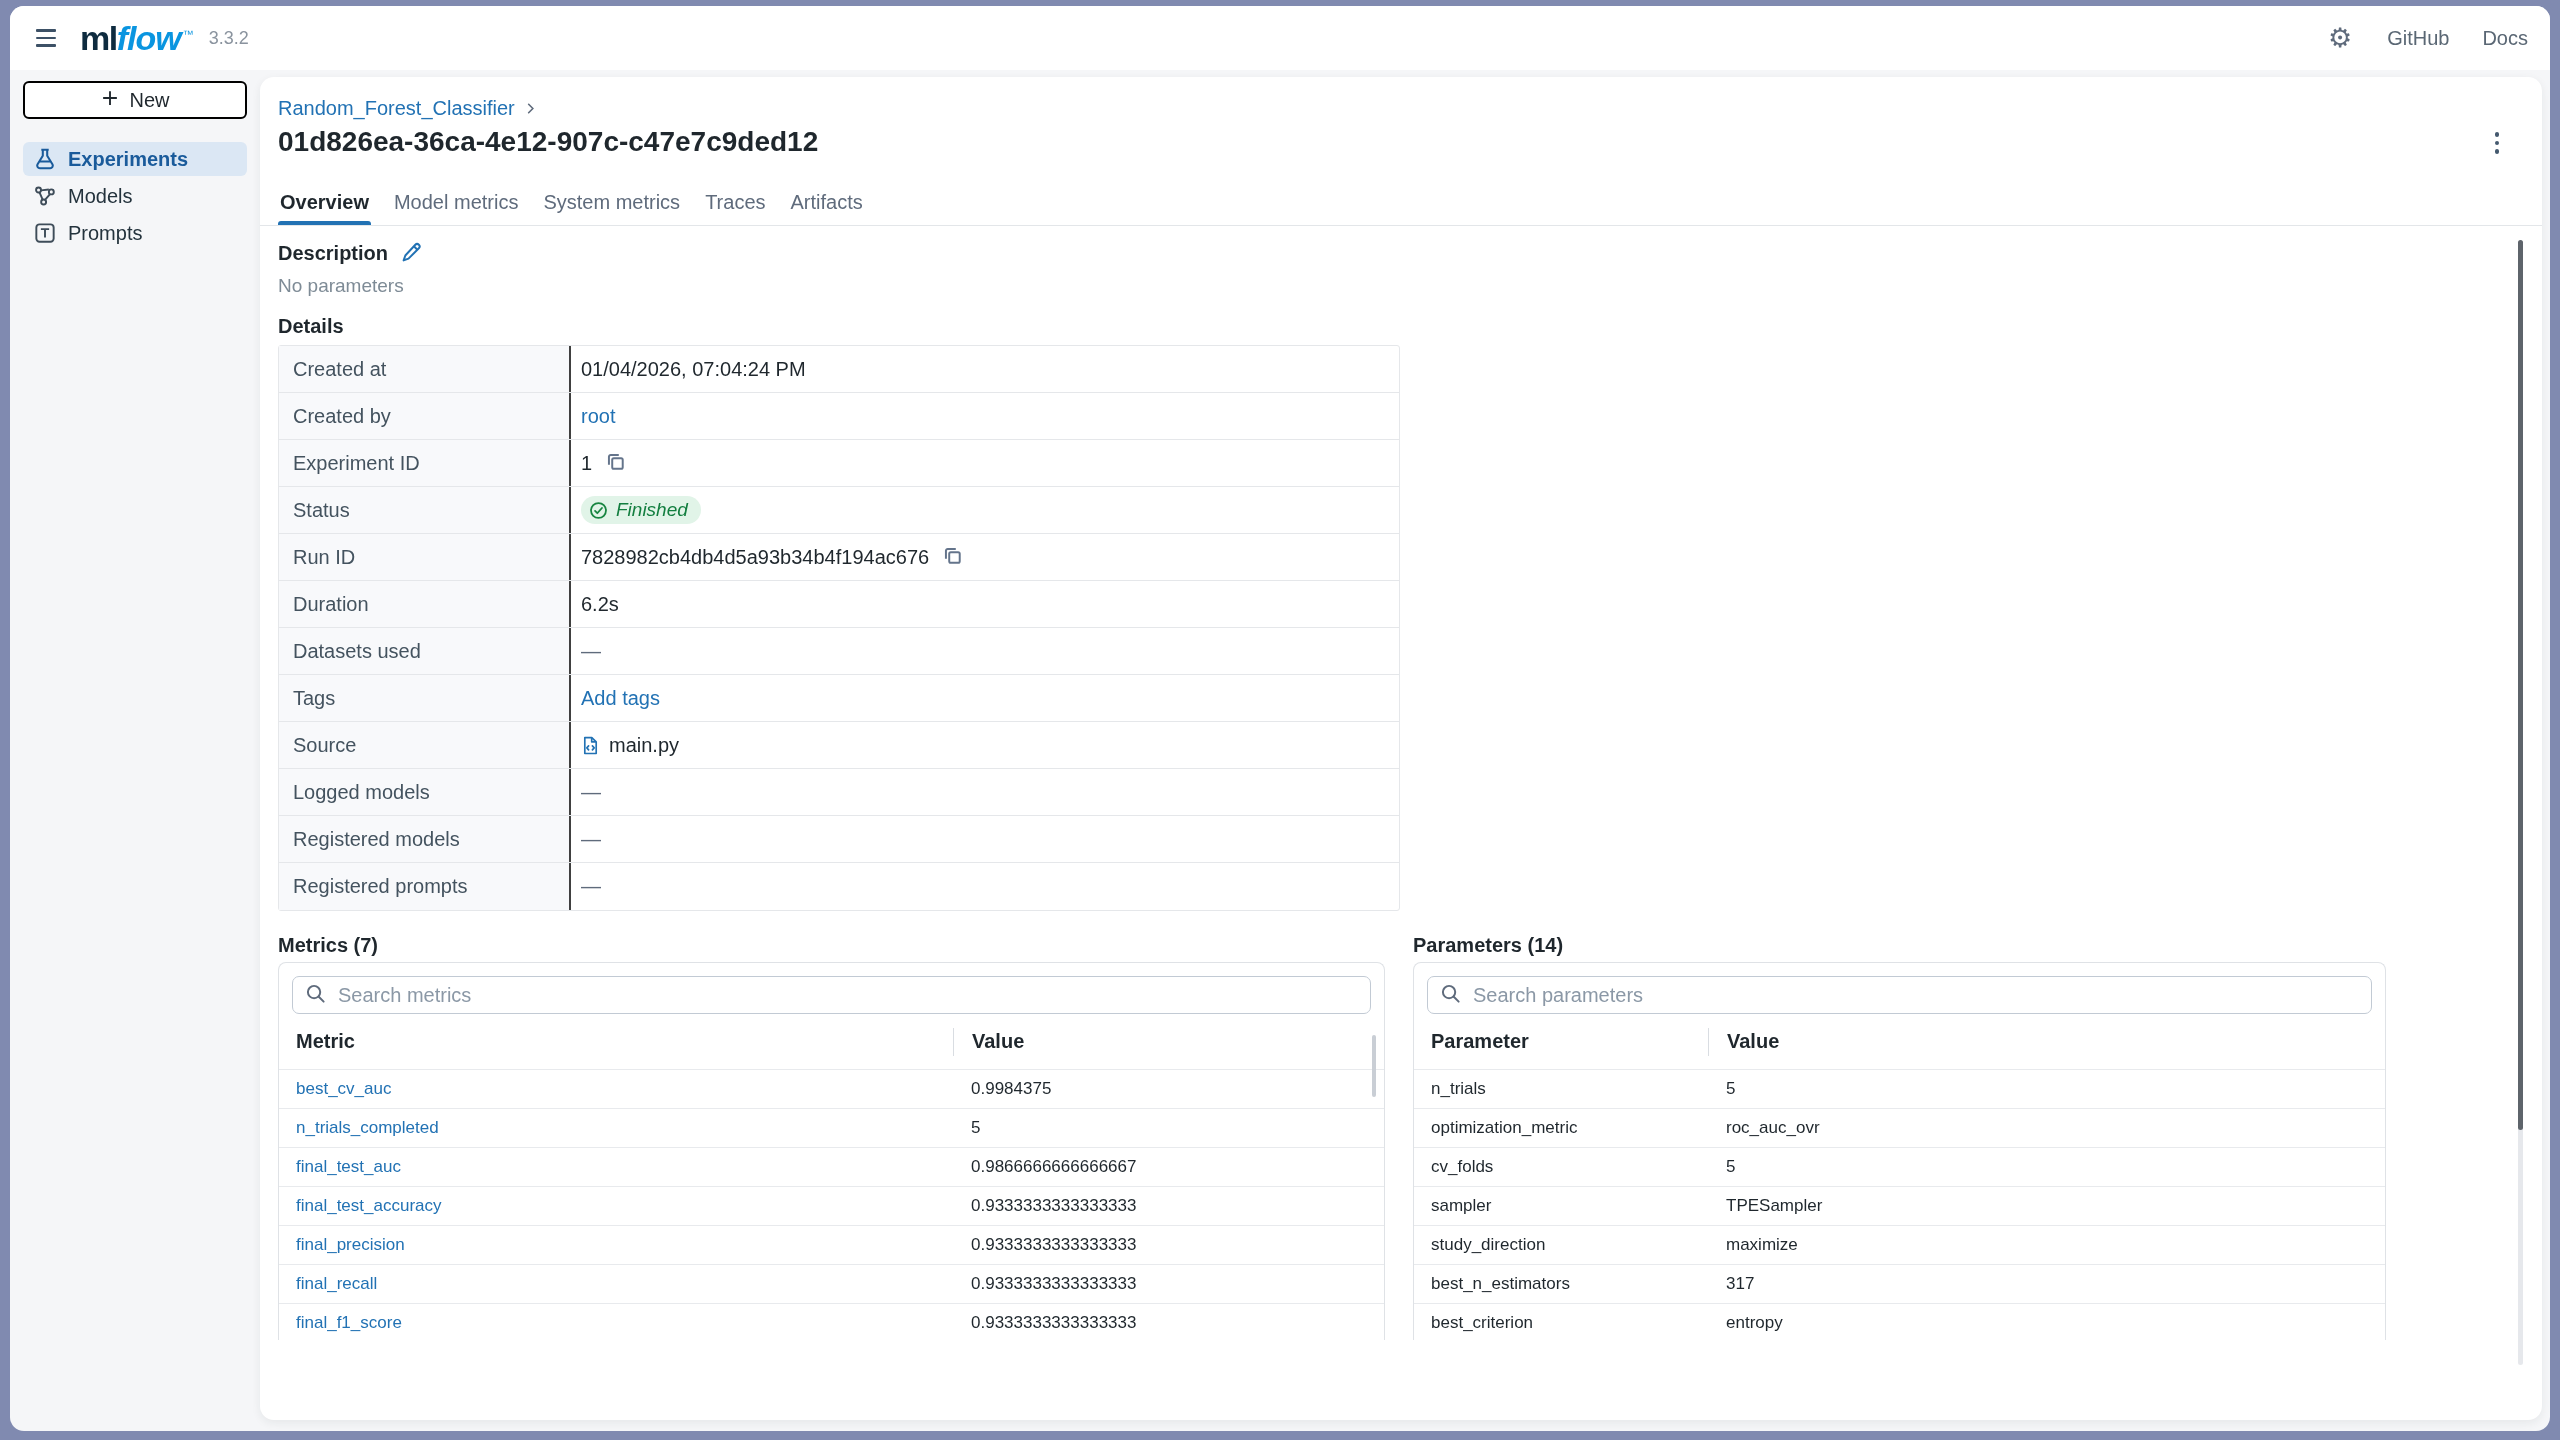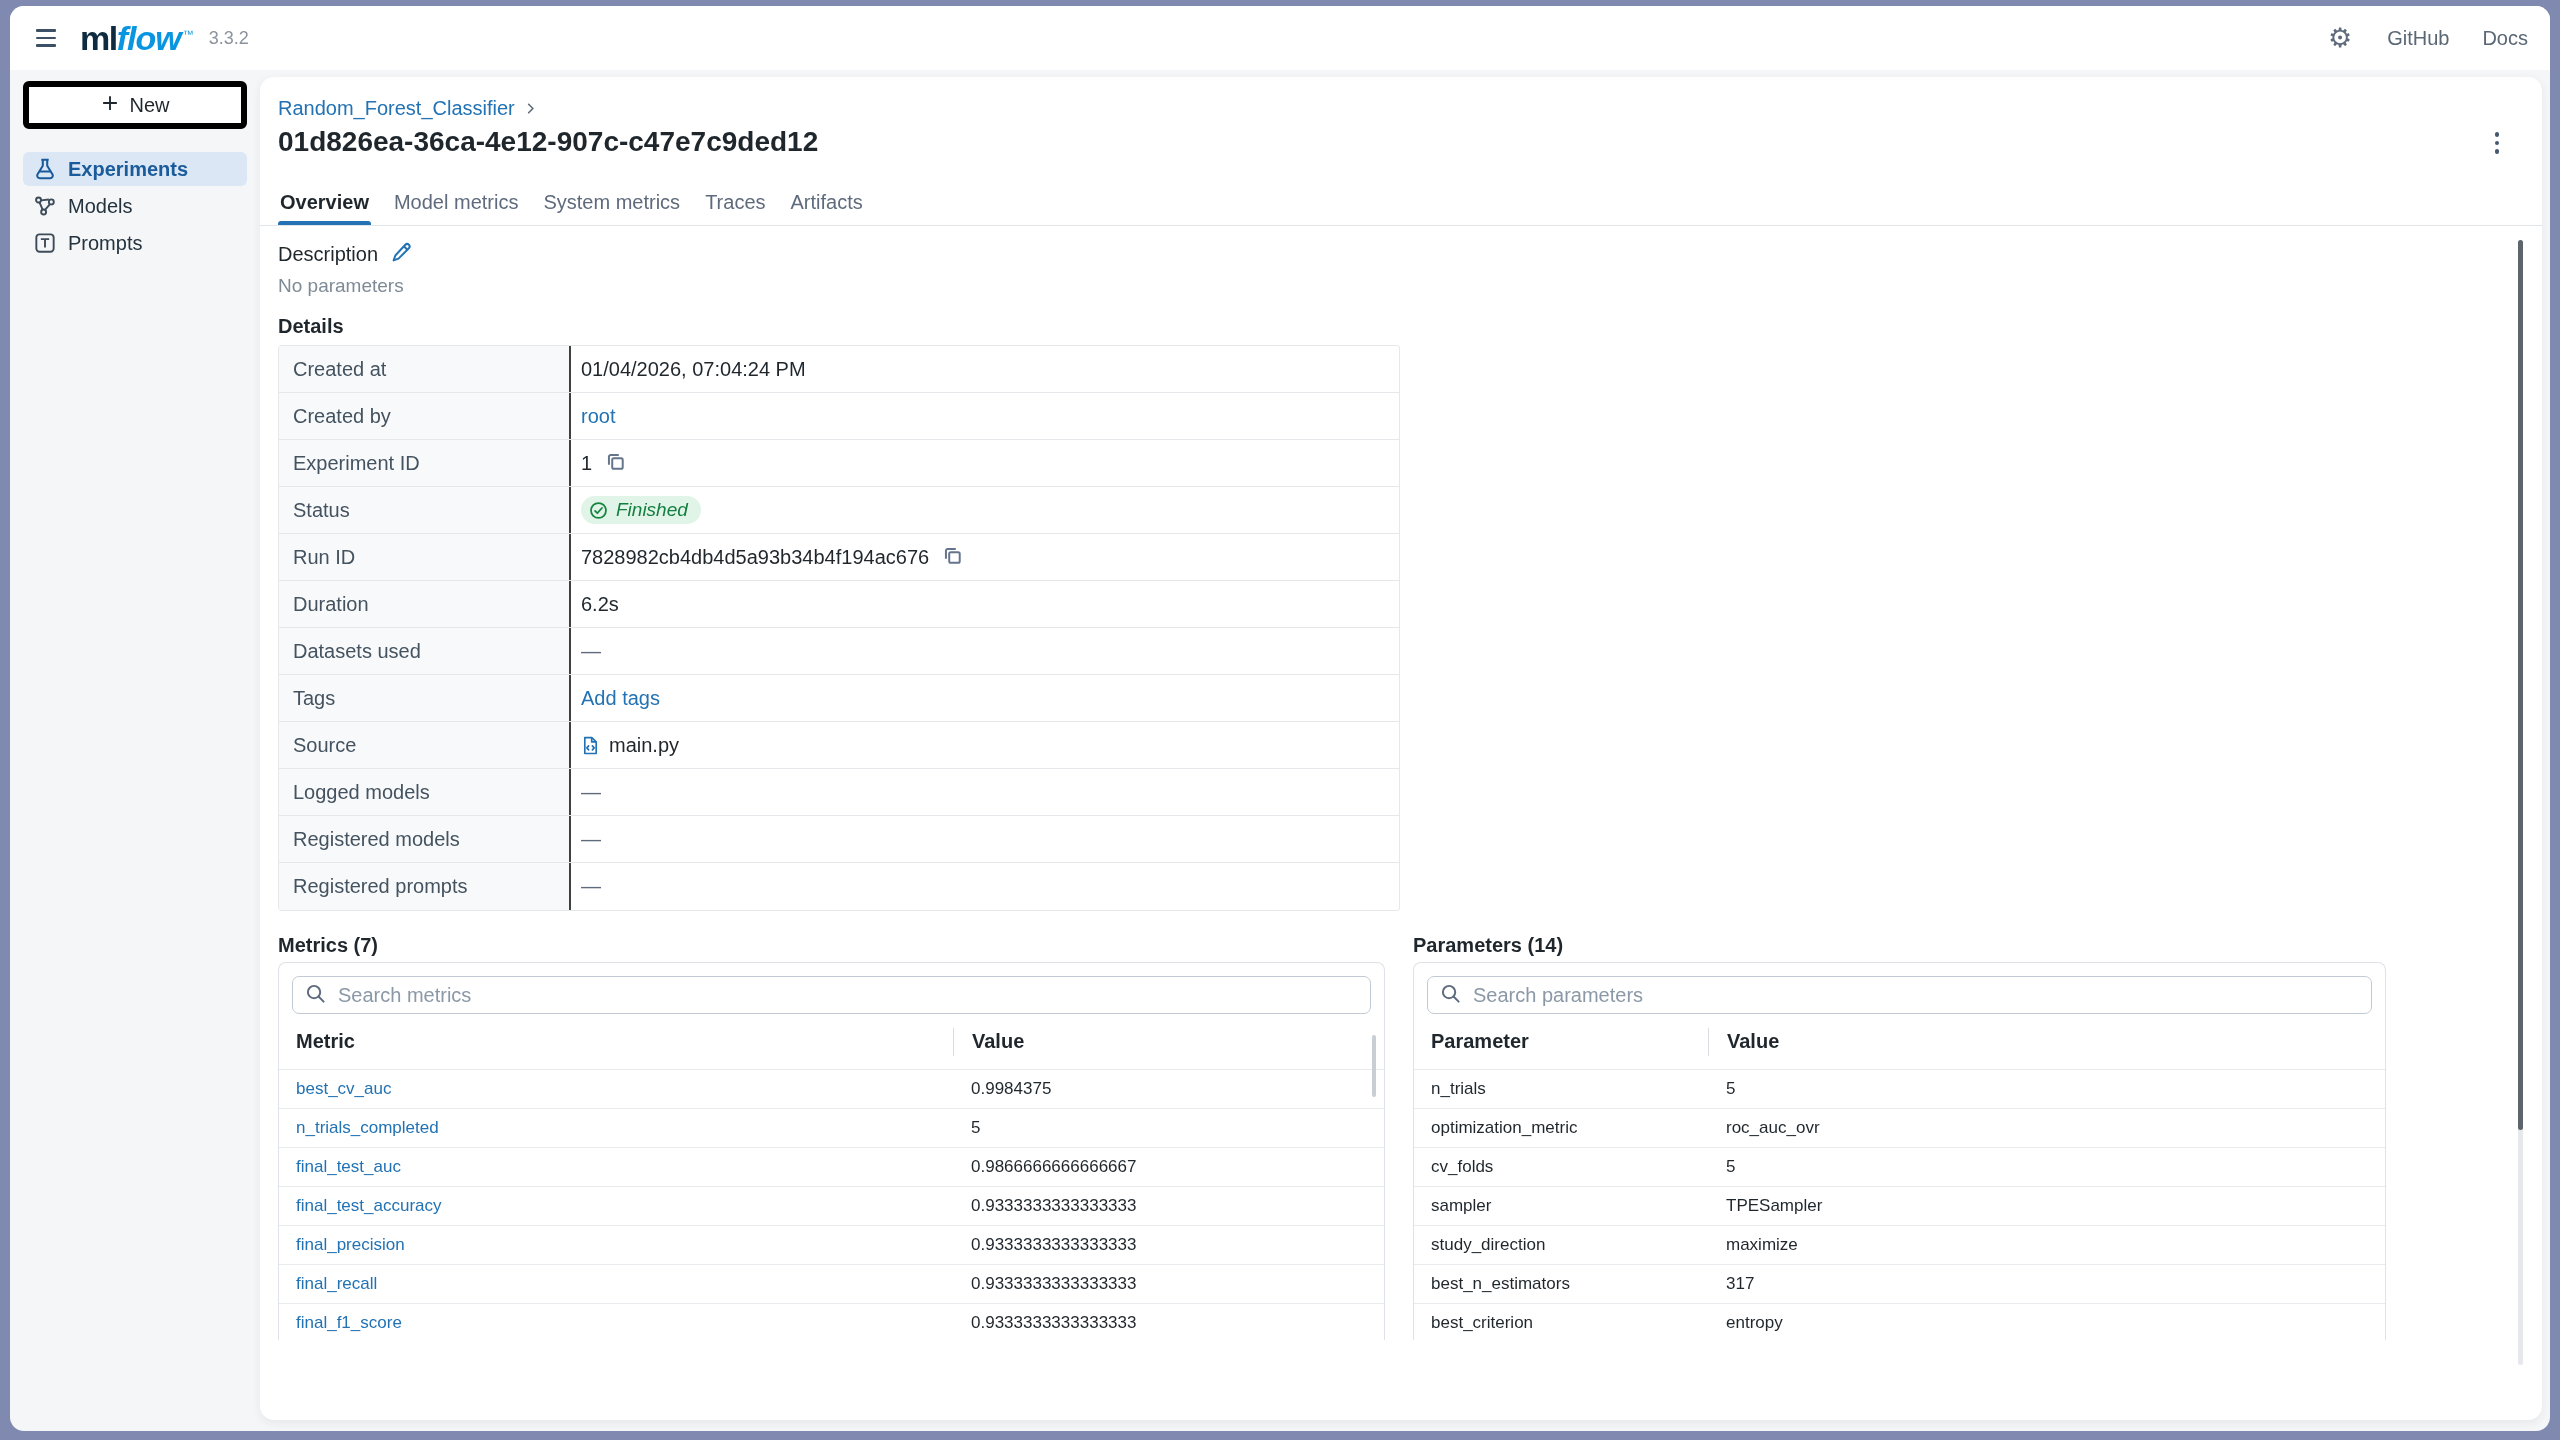--- a/index.html
+++ b/index.html
@@ -32,21 +32,21 @@
   .logo .lf { font-weight:700; font-style:italic; font-size:34px; color:#0A95E0; letter-spacing:-1px; }
   .logo .tm { font-size:11px; color:#0A95E0; margin-left:2px; transform:translateY(-12px); }
   .version { margin-left:15px; font-size:18px; color:#8A939E; }
   .top-right { margin-left:auto; display:flex; align-items:center; gap:33px; }
   .gear-btn { border:none; background:transparent; font-size:27px; color:#5F6B7C; line-height:1; padding:2px; }
   .toplink { font-size:20px; color:#5A6774; }
 
   
   .sidebar { position:absolute; left:0; top:64px; width:250px; bottom:0; padding:11px 13px; }
   .new-btn {
-    width:100%; height:48px; background:#FFFFFF; border:6px solid #000000; border-radius:6px;
+    width:100%; height:38px; background:#FFFFFF; border:2px solid #000000; border-radius:6px;
     display:flex; align-items:center; justify-content:center; gap:9px;
     font-size:20px; color:#1F272D;
   }
   .nav { margin-top:23px; display:flex; flex-direction:column; gap:3px; }
   .nav-item {
     height:34px; border-radius:6px; display:flex; align-items:center; gap:12px;
     padding:0 11px; font-size:20px; color:#24333D; cursor:pointer;
   }
   .nav-item.active { background:#DBE7F4; color:#1A5B9B; font-weight:700; }
   .nav-item .nicon { width:22px; height:22px; display:flex; align-items:center; justify-content:center; }
@@ -65,22 +65,22 @@
     display:flex; flex-direction:column; align-items:center; justify-content:center; gap:4px; }
   .kebab i { width:4.5px; height:4.5px; border-radius:50%; background:#44596E; }
 
   .tabbar { position:absolute; left:0; right:0; top:102px; padding-left:18px;
     display:flex; gap:21px; border-bottom:1px solid #E3E6E9; }
   .tab { position:relative; font-size:20px; color:#5F6B7C; padding:12px 2px 11px; cursor:pointer; }
   .tab.active { color:#1F272D; font-weight:700; }
   .tab.active::after { content:""; position:absolute; left:0; right:0; bottom:0; height:4px;
     background:#2272B4; border-radius:3px 3px 0 0; }
 
-  .desc-head { position:absolute; left:18px; top:165px; display:flex; align-items:flex-end; gap:13px;
-    font-size:20px; font-weight:400; }
+  .desc-head { position:absolute; left:18px; top:165px; display:flex; align-items:flex-start; gap:13px;
+    font-size:20px; font-weight:700; }
   .icon-btn { border:none; background:transparent; padding:0; display:flex; align-items:center; }
   .desc-empty { position:absolute; left:18px; top:198px; font-size:19px; color:#7E8B96; }
   .details-head { position:absolute; left:18px; top:238px; font-size:20px; font-weight:700; }
 
   
   .details-table { position:absolute; left:18px; top:268px; width:1122px;
     border:1px solid #E5E7EA; border-radius:3px; background:#fff; }
   .drow { display:flex; height:47px; border-bottom:1px solid #E5E7EA; }
   .drow:last-child { border-bottom:none; }
   .dlabel { width:292px; background:#F8F9FB; border-right:2px solid #404040;

